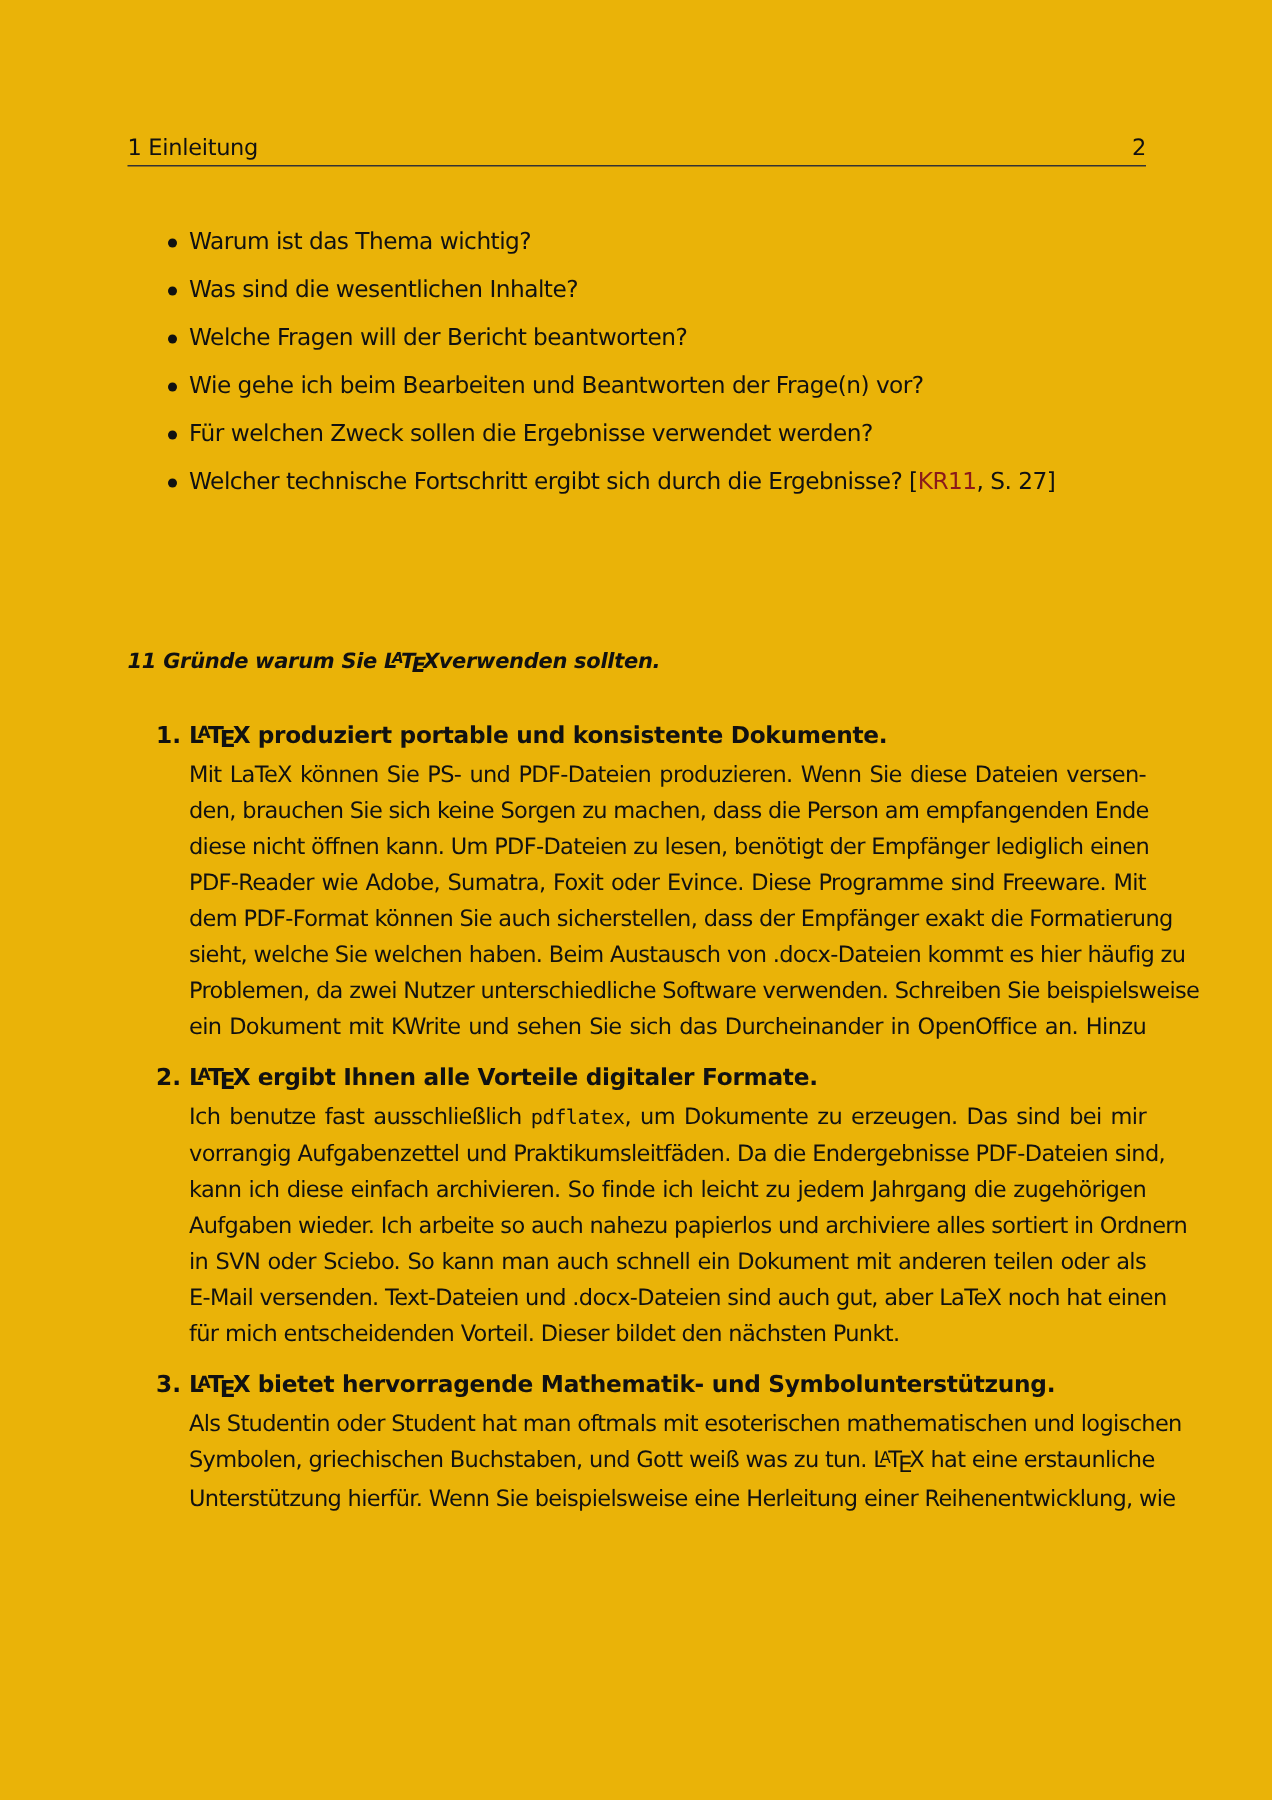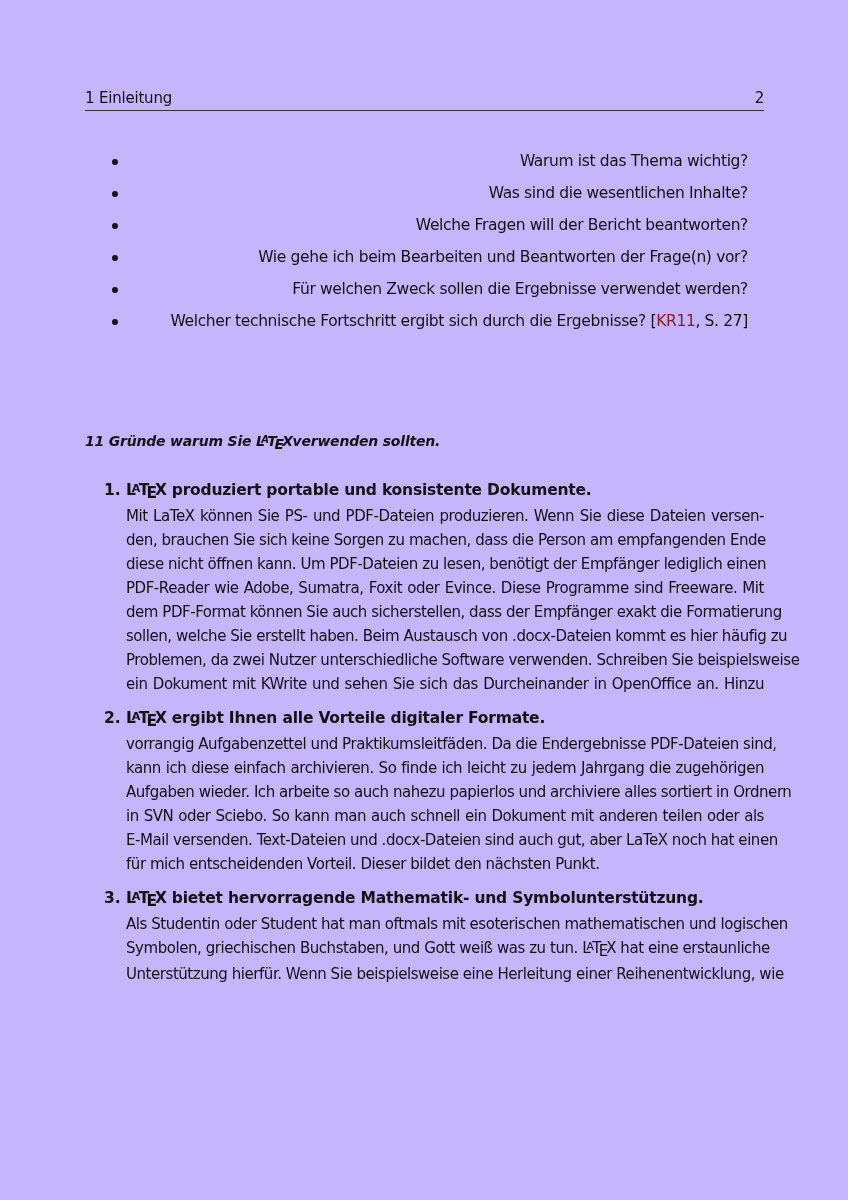--- a/index.html
+++ b/index.html
@@ -1,30 +1,30 @@
 <!DOCTYPE html>
 <html><head>
 <meta charset="utf-8">
 <style>
   html, body { margin: 0; padding: 0; background: #ffffff; }
   body {
     width: 848px; height: 1200px; position: relative; overflow: hidden;
     font-family: "DejaVu Sans", sans-serif; color: #111;
   }
-  .page { position: absolute; left: 0; top: 0; width: 848px; height: 1200px; background: #c4b5fd; }
+  .page { position: absolute; left: 0; top: 0; width: 848px; height: 1200px; background: #eab308; }
 
   .running-head {
     position: absolute; left: 85px; top: 88px; width: 679px; height: 22px;
     border-bottom: 1px solid #333;
     font-size: 15px; letter-spacing: -0.2px;
   }
   .running-head .chap { position: absolute; left: 0; top: 1px; }
   .running-head .pno { position: absolute; right: 0; top: 1px; }
 
-  .bullets { position: absolute; left: 108px; top: 150px; width: 640px; margin: 0; padding: 0; list-style: none; text-align: right; }
+  .bullets { position: absolute; left: 108px; top: 150px; width: 640px; margin: 0; padding: 0; list-style: none; }
   .bullets li { position: relative; height: 32px; line-height: 22px; font-size: 15.5px; padding-left: 18px; letter-spacing: -0.35px; white-space: nowrap; }
   .bullets li .dot { position: absolute; left: 4px; top: 9px; width: 6px; height: 6px; border-radius: 50%; background: #111; }
   .cite { color: #8b1a1a; }
 
   .section-title {
     position: absolute; left: 85px; top: 374px; font-size: 22px; font-weight: bold; letter-spacing: -0.2px; white-space: nowrap;
   }
   .section-title .num { margin-right: 12px; }
 
   .subsection-title {
@@ -71,30 +71,31 @@
   <div class="enum" style="top:478px;">
     <div class="enum-item">
       <span class="num">1.</span>
       <div class="head"><span class="latex"><span>L</span><span class="a">A</span><span>T</span><span class="e">E</span><span>X</span></span><span> produziert portable und konsistente Dokumente.</span></div>
       <div class="body">
         <span class="line">Mit LaTeX können Sie PS- und PDF-Dateien produzieren. Wenn Sie diese Dateien versen-</span>
         <span class="line">den, brauchen Sie sich keine Sorgen zu machen, dass die Person am empfangenden Ende</span>
         <span class="line">diese nicht öffnen kann. Um PDF-Dateien zu lesen, benötigt der Empfänger lediglich einen</span>
         <span class="line">PDF-Reader wie Adobe, Sumatra, Foxit oder Evince. Diese Programme sind Freeware. Mit</span>
         <span class="line">dem PDF-Format können Sie auch sicherstellen, dass der Empfänger exakt die Formatierung</span>
-        <span class="line">sollen, welche Sie erstellt haben. Beim Austausch von .docx-Dateien kommt es hier häufig zu</span>
+        <span class="line">sieht, welche Sie welchen haben. Beim Austausch von .docx-Dateien kommt es hier häufig zu</span>
         <span class="line">Problemen, da zwei Nutzer unterschiedliche Software verwenden. Schreiben Sie beispielsweise</span>
         <span class="line">ein Dokument mit KWrite und sehen Sie sich das Durcheinander in OpenOffice an. Hinzu</span>
       </div>
     </div>
 
     <div class="enum-item" style="margin-top:10px;">
       <span class="num">2.</span>
       <div class="head"><span class="latex"><span>L</span><span class="a">A</span><span>T</span><span class="e">E</span><span>X</span></span><span> ergibt Ihnen alle Vorteile digitaler Formate.</span></div>
       <div class="body">
+        <span class="line"><span>Ich benutze fast ausschließlich </span><span class="mono">pdflatex</span><span>, um Dokumente zu erzeugen. Das sind bei mir</span></span>
         <span class="line">vorrangig Aufgabenzettel und Praktikumsleitfäden. Da die Endergebnisse PDF-Dateien sind,</span>
         <span class="line">kann ich diese einfach archivieren. So finde ich leicht zu jedem Jahrgang die zugehörigen</span>
         <span class="line">Aufgaben wieder. Ich arbeite so auch nahezu papierlos und archiviere alles sortiert in Ordnern</span>
         <span class="line">in SVN oder Sciebo. So kann man auch schnell ein Dokument mit anderen teilen oder als</span>
         <span class="line">E-Mail versenden. Text-Dateien und .docx-Dateien sind auch gut, aber LaTeX noch hat einen</span>
         <span class="line last">für mich entscheidenden Vorteil. Dieser bildet den nächsten Punkt.</span>
       </div>
     </div>
 
     <div class="enum-item" style="margin-top:10px;">

